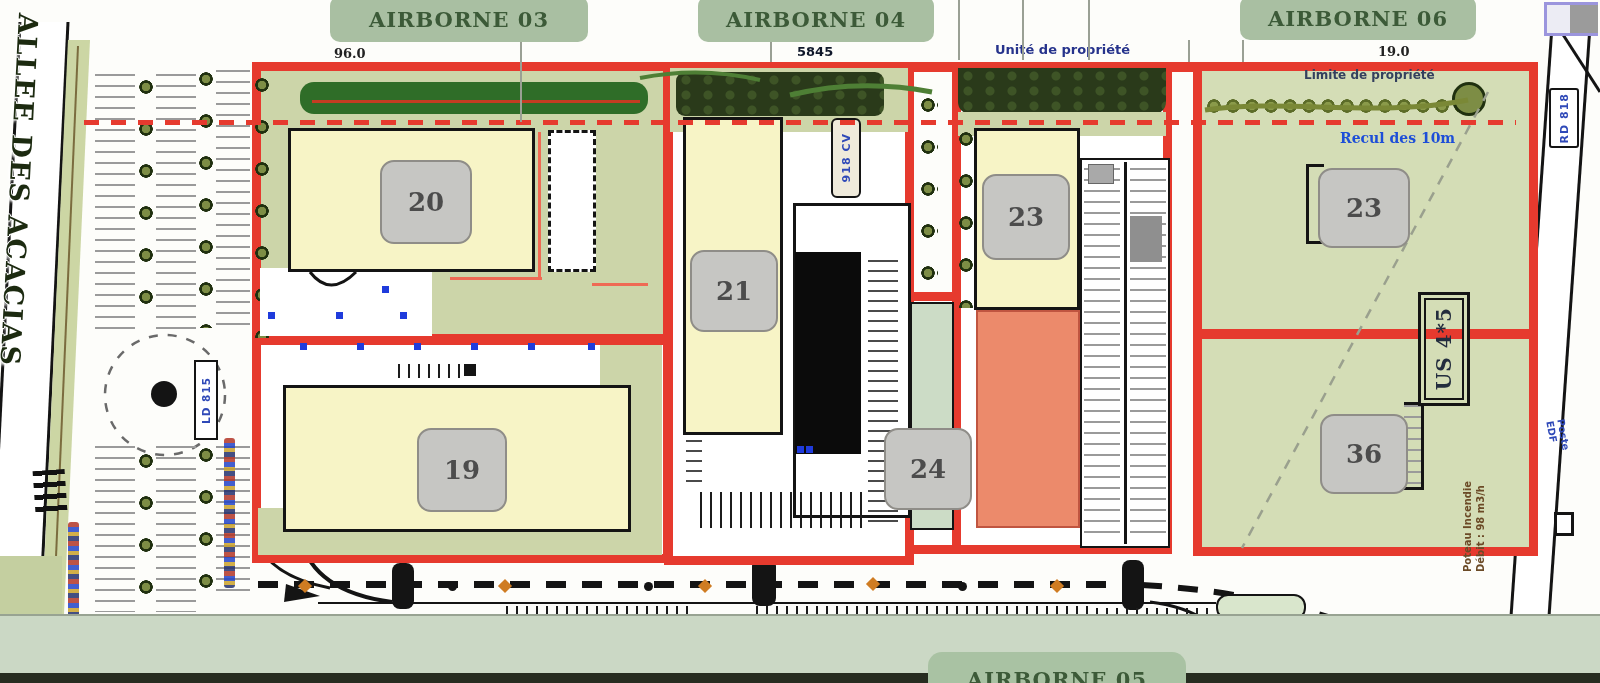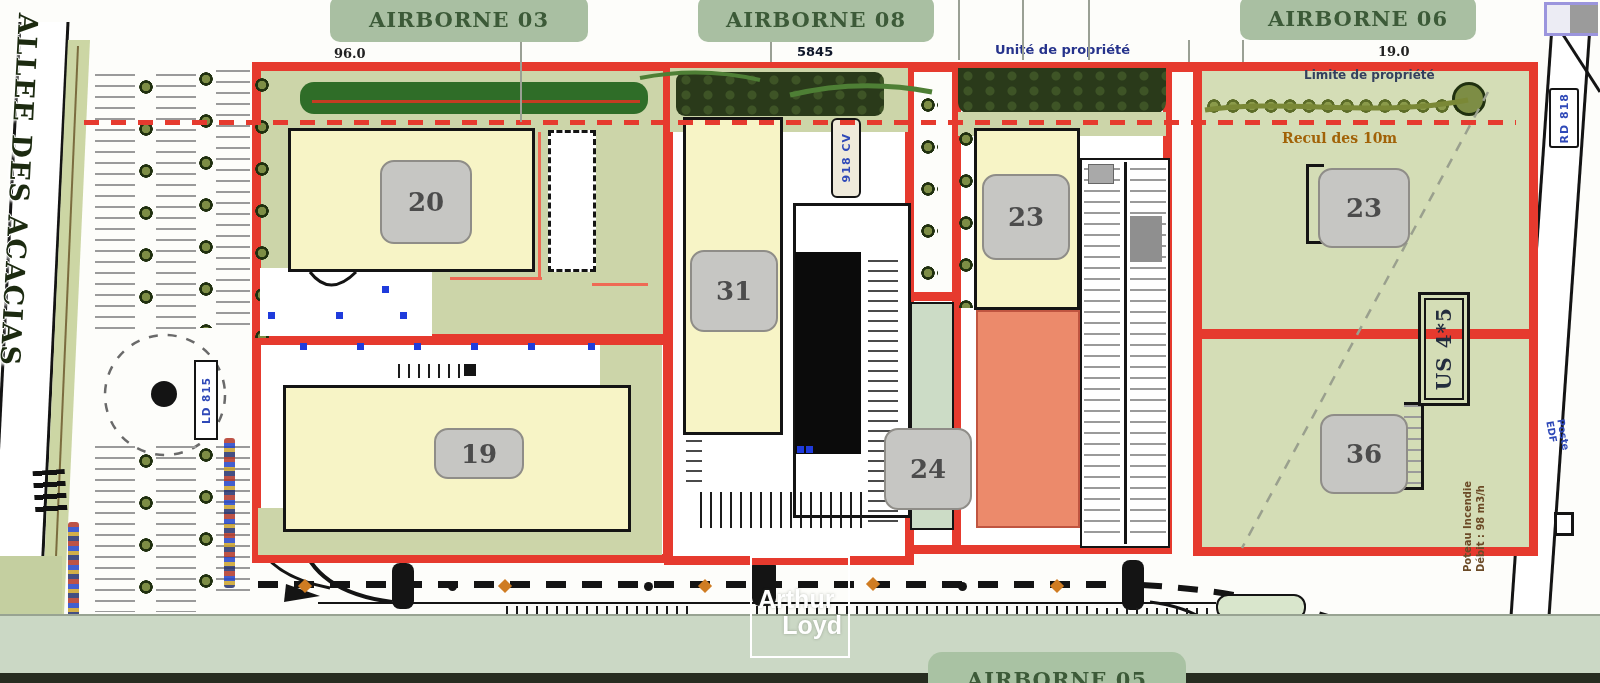--- a/index.html
+++ b/index.html
@@ -186,25 +186,25 @@
     <path d="M790,95 Q860,78 932,92" stroke="#4e7f35" stroke-width="5" fill="none"></path>
     <path d="M640,78 Q700,66 760,80" stroke="#4e7f35" stroke-width="4" fill="none"></path>
     <path d="M310,272 Q330,298 356,272" stroke="#141414" stroke-width="3" fill="none"></path>
   </svg>
 
   <div class="abs reddash" style="left:84px;top:120px;width:1432px;height:5px;z-index:8"></div>
 
   <div class="badge" style="left:380px;top:160px;width:92px;height:84px">
       <span>20</span>
     </div>
-  <div class="badge" style="left:434px;top:428px;width:90px;height:51px">
+  <div class="badge" style="left:417px;top:428px;width:90px;height:84px">
       <span>19</span>
     </div>
   <div class="badge" style="left:690px;top:250px;width:88px;height:82px">
-      <span>31</span>
+      <span>21</span>
     </div>
   <div class="badge" style="left:982px;top:174px;width:88px;height:86px">
       <span>23</span>
     </div>
   <div class="badge" style="left:884px;top:428px;width:88px;height:82px">
       <span>24</span>
     </div>
   <div class="badge" style="left:1318px;top:168px;width:92px;height:80px">
       <span>23</span>
     </div>
@@ -228,47 +228,43 @@
   <div class="abs" style="left:1566px;top:418px;transform:rotate(80deg);transform-origin:0 0;font:700 10px 'DejaVu Sans',sans-serif;color:#2f49b8">Poste EDF</div>
   <div class="abs" style="left:1554px;top:512px;width:20px;height:24px;background:#fff;border:3px solid #141414"></div>
   <div class="abs" style="left:1544px;top:2px;width:54px;height:34px;background:#ececf4;border:3px solid #9b95dd"></div>
   <div class="abs" style="left:1570px;top:5px;width:28px;height:28px;background:#9b9b9b"></div>
 
   <div class="note" style="left:334px;top:46px;font-size:13px">96.0</div>
   <div class="note blue" style="left:797px;top:44px;font-size:13px;font-family:'DejaVu Sans',sans-serif">5845</div>
   <div class="note" style="left:995px;top:42px;font-size:13px;color:#26338c;font-family:'DejaVu Sans',sans-serif">Unité de propriété</div>
   <div class="note" style="left:1378px;top:44px;font-size:13px">19.0</div>
   <div class="note" style="left:1304px;top:68px;font-size:12px;color:#33405e;font-family:'DejaVu Sans',sans-serif;z-index:9">Limite de propriété</div>
-  <div class="note" style="left:1282px;top:130px;font-size:14px;color:#a16207;z-index:9">Recul des 10m</div>
+  <div class="note" style="left:1340px;top:130px;font-size:14px;color:#1d4ed8;z-index:9">Recul des 10m</div>
 
   <div class="conn" style="left:520px;top:42px;height:80px;z-index:9"></div>
   <div class="conn" style="left:770px;top:42px;height:20px"></div>
   <div class="conn" style="left:958px;top:0;height:60px"></div>
   <div class="conn" style="left:1022px;top:0;height:60px"></div>
   <div class="conn" style="left:1088px;top:0;height:60px"></div>
   <div class="conn" style="left:1188px;top:40px;height:22px"></div>
   <div class="conn" style="left:1242px;top:40px;height:22px"></div>
 
   <div class="abs" style="left:44px;top:14px;transform:rotate(93deg);transform-origin:0 0;font:700 27px 'DejaVu Serif',serif;color:#1c2a10;letter-spacing:2px;white-space:nowrap;z-index:9;text-shadow:-1px 0 #fff,1px 0 #fff,0 -1px #fff,0 1px #fff,2px 2px 3px #fff">ALLEE DES ACACIAS</div>
 
   <div class="zlabel" style="left:330px;top:-4px;width:258px;height:46px">
       <span>AIRBORNE 03</span>
     </div>
   <div class="zlabel" style="left:698px;top:-4px;width:236px;height:46px">
-      <span>AIRBORNE 08</span>
+      <span>AIRBORNE 04</span>
     </div>
   <div class="zlabel" style="left:1240px;top:-4px;width:236px;height:44px">
       <span>AIRBORNE 06</span>
     </div>
 
   <div class="abs" style="left:0;top:614px;width:1600px;height:2px;background:#98a392"></div>
   <div class="abs" style="left:0;top:616px;width:1600px;height:57px;background:#cbd8c5"></div>
   <div class="abs" style="left:0;top:673px;width:1600px;height:10px;background:#272c20"></div>
   <div class="zlabel" style="left:928px;top:652px;width:258px;height:54px;background:#a9c2a3;border-radius:14px">
       <span>AIRBORNE 05</span>
     </div>
 
-  <div id="wm">
-    <div style="position:absolute;left:6px;top:28px">Arthur</div>
-    <div style="position:absolute;right:6px;top:54px">Loyd</div>
-  </div>
 
 </div>
 
 </body></html>

